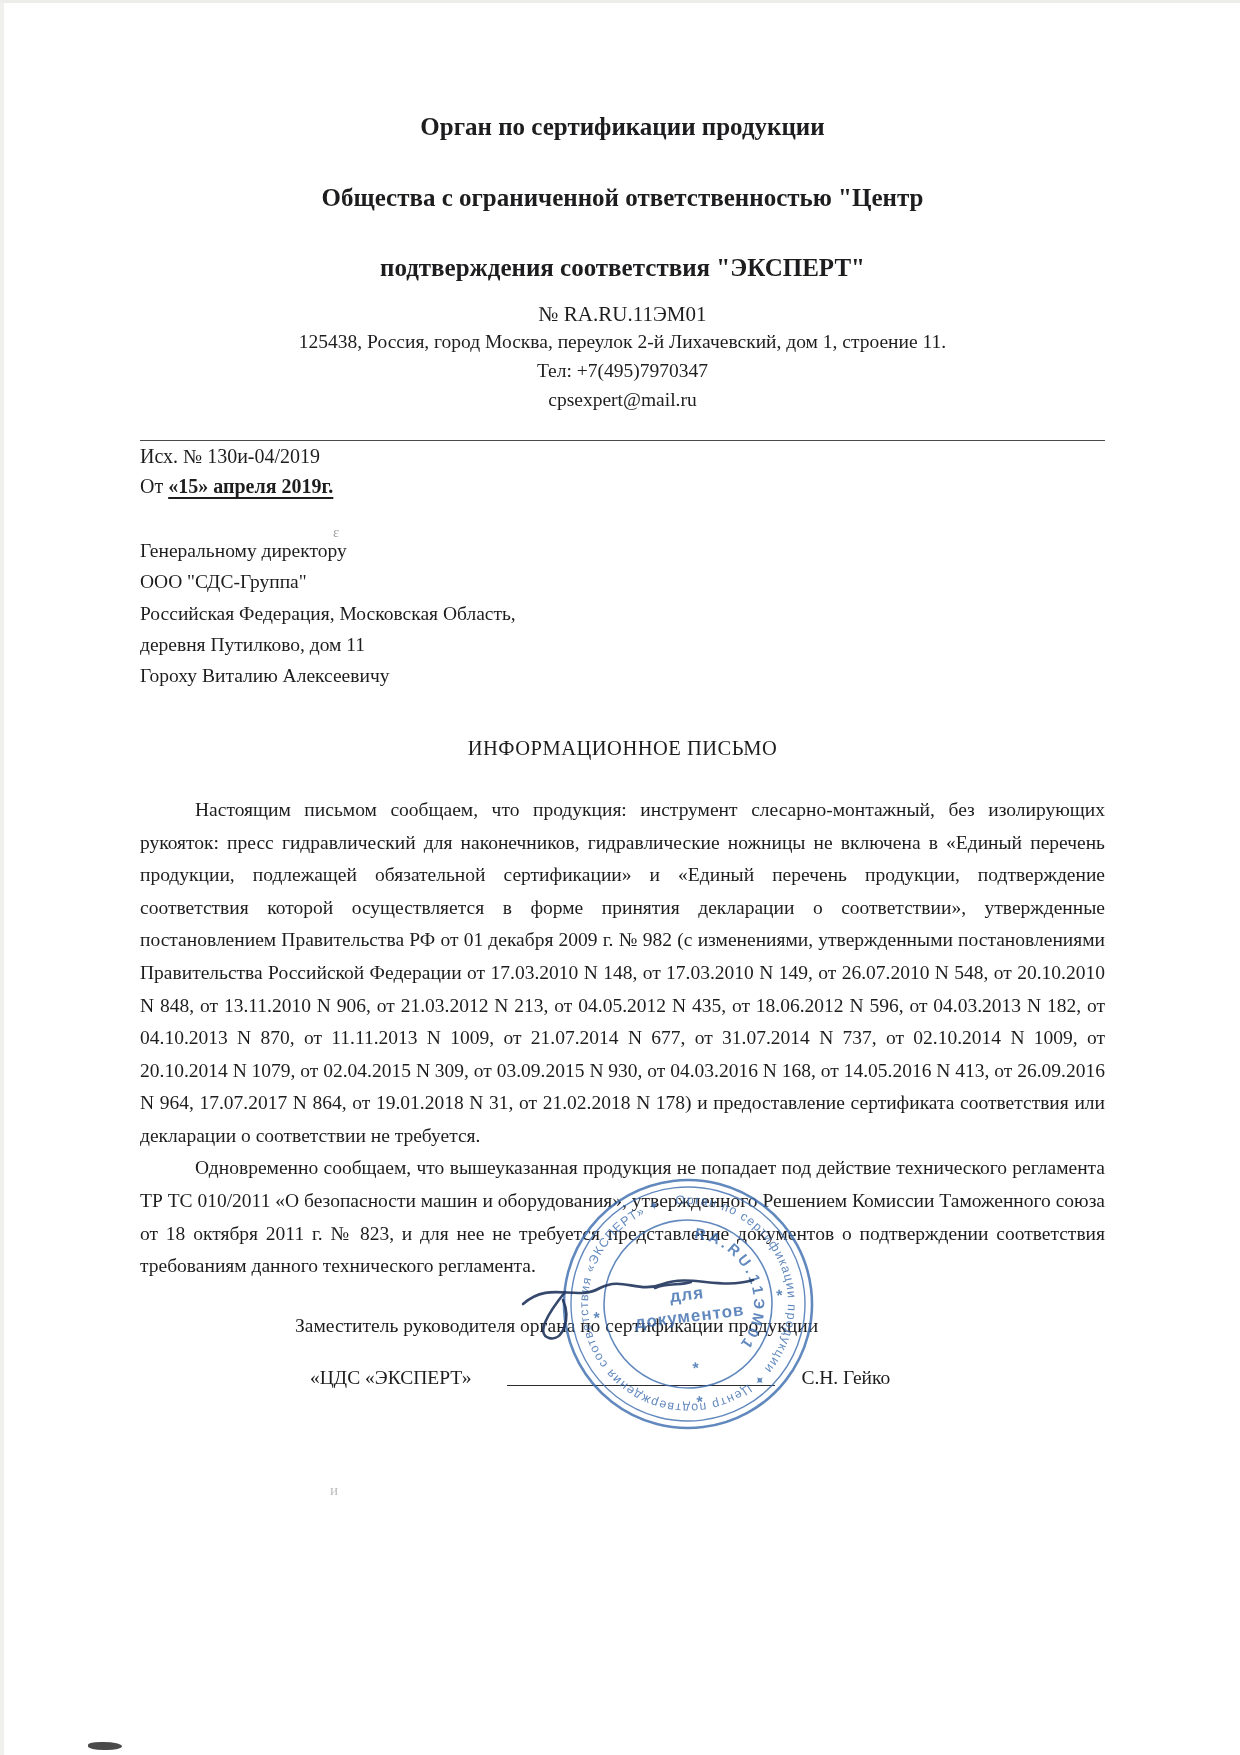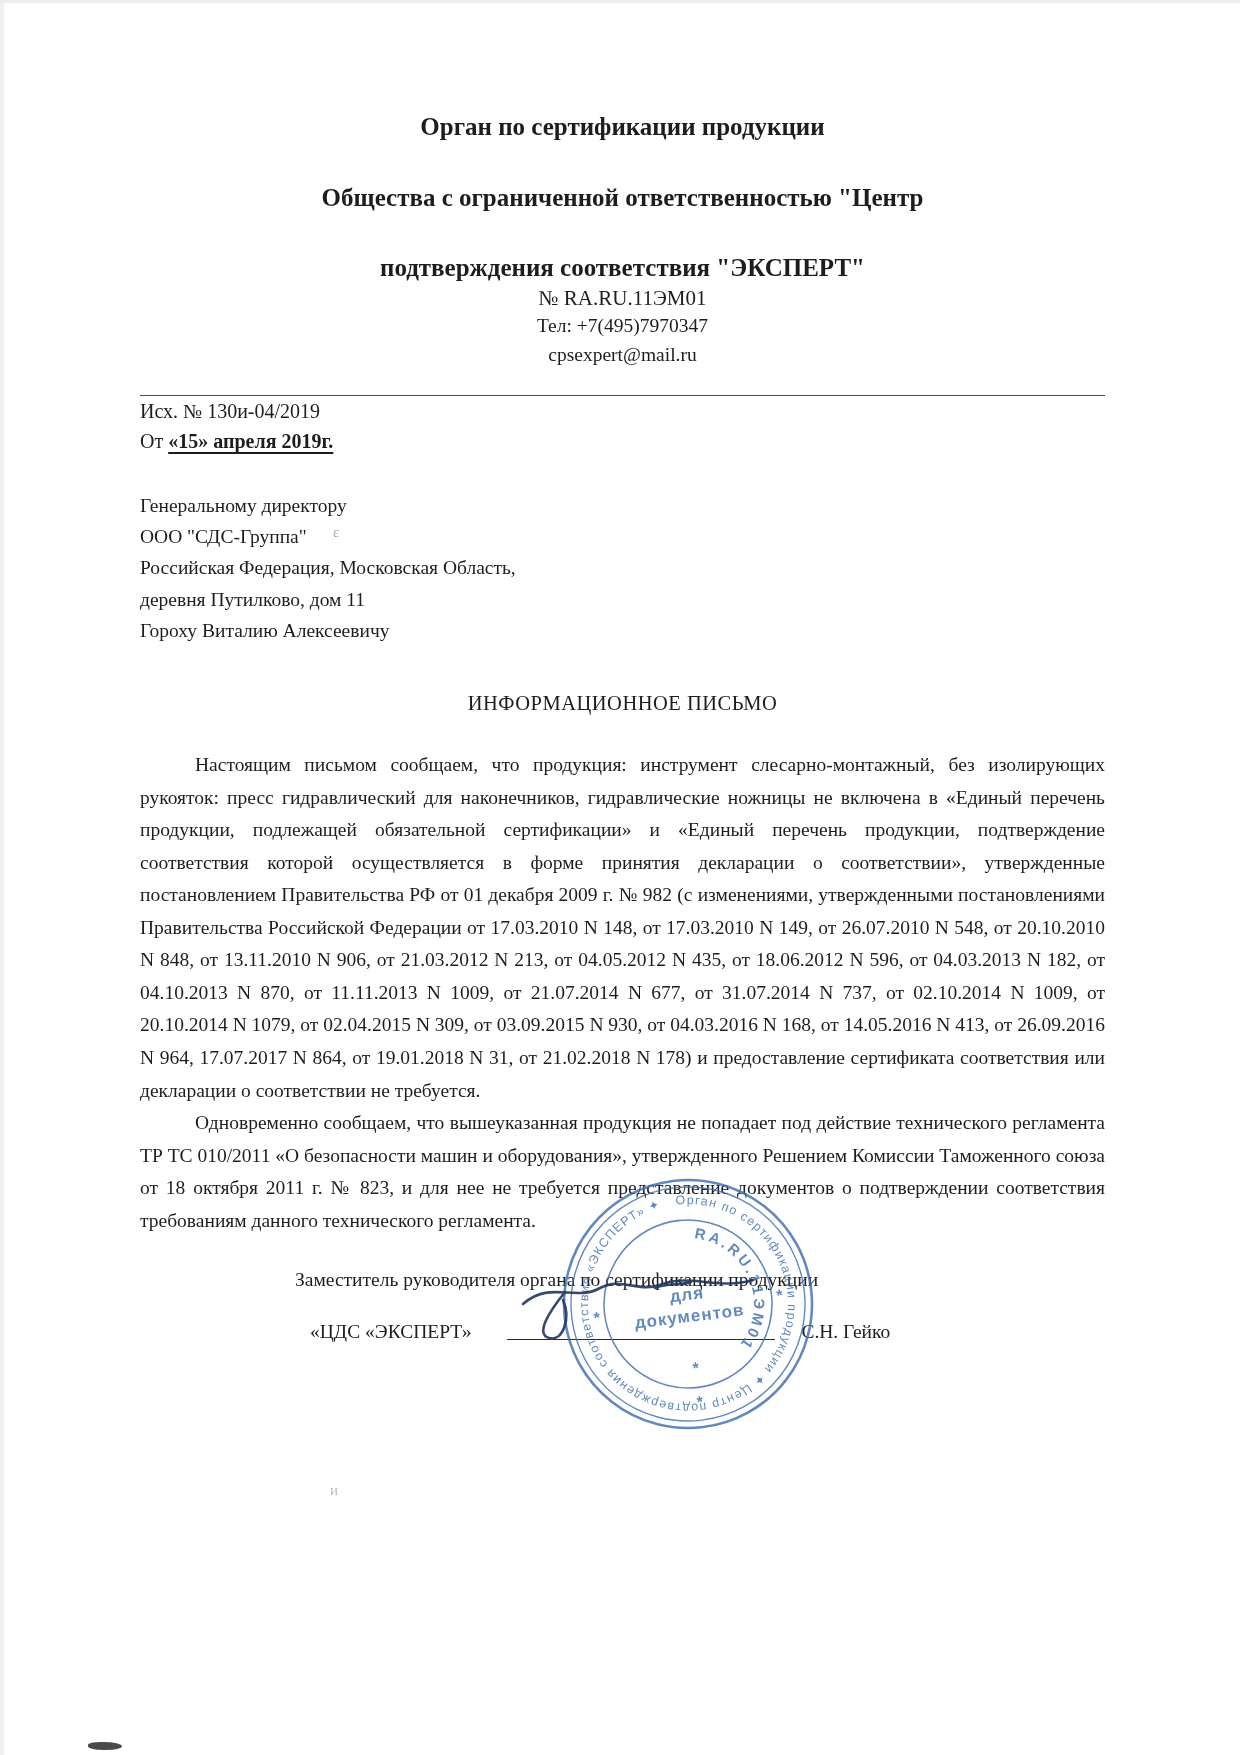--- a/index.html
+++ b/index.html
@@ -22,21 +22,21 @@
   .smudge{
     position:absolute;left:88px;top:1742px;width:34px;height:8px;
     background:#2a2a2a;border-radius:40% 60% 50% 50%;opacity:.85;
   }
   .dust-1{position:absolute;left:333px;top:524px;font-size:15px;color:#555;opacity:.55;}
   .dust-2{position:absolute;left:330px;top:1482px;font-size:15px;color:#777;opacity:.5;}
 
   
   .org-header{text-align:center;}
   .org-line{font-weight:bold;font-size:25px;line-height:1.42;margin-top:35px;}
-  .reg-number{font-size:21px;margin-top:0;}
+  .reg-number{font-size:21px;margin-top:16px;}
   .hdr-small{font-size:19.5px;line-height:1.5;}
   .rule{
     border:none;border-top:1.6px solid #4a4a4c;
     margin:26px 0 0 0;
   }
 
   
   .ref-block{font-size:20px;line-height:1.5;}
   .u{text-decoration:underline;text-underline-offset:4px;font-weight:bold;}
 
@@ -92,20 +92,21 @@
 
   <div class="smudge"></div>
   <span class="dust-1">ε</span>
   <span class="dust-2">и</span>
 
   <div class="org-header">
     <div class="org-line">Орган по сертификации продукции</div>
     <div class="org-line">Общества с ограниченной ответственностью "Центр</div>
     <div class="org-line">подтверждения соответствия "ЭКСПЕРТ"</div>
     <div class="reg-number">№ RA.RU.11ЭМ01</div>
+    <div class="hdr-small">125438, Россия, город Москва, переулок 2-й Лихачевский, дом 1, строение 11.</div>
     <div class="hdr-small">Тел: +7(495)7970347</div>
     <div class="hdr-small">cpsexpert@mail.ru</div>
   </div>
 
   <hr class="rule">
 
   <div class="ref-block">
     <div>Исх. № 130и-04/2019</div>
     <div><span>От </span><span class="u">«15» апреля 2019г.</span></div>
   </div>

